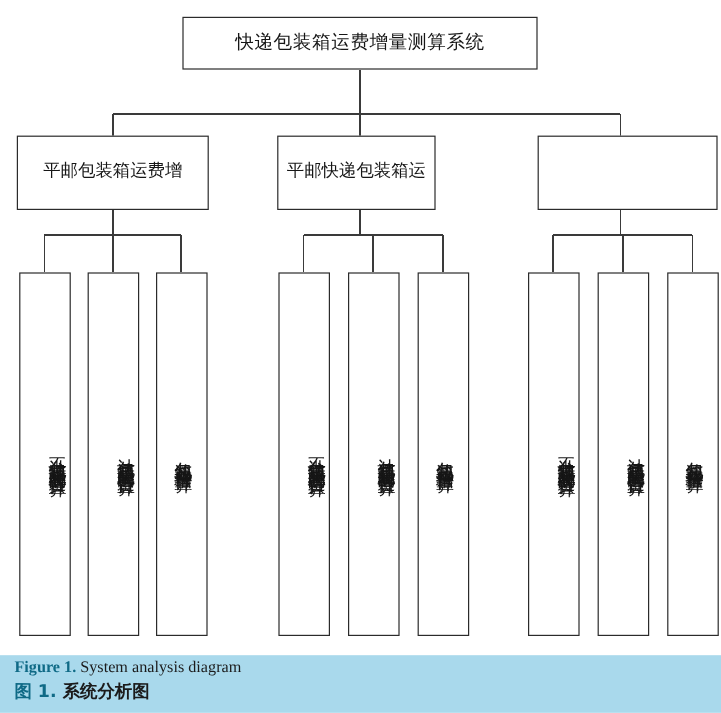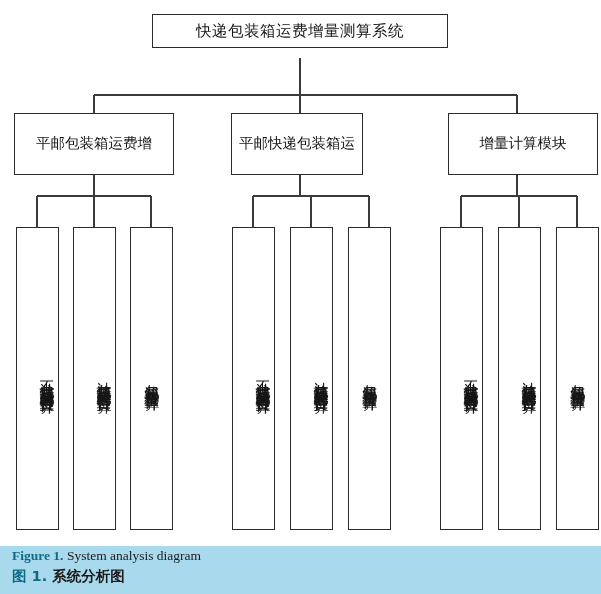--- a/index.html
+++ b/index.html
@@ -42,21 +42,21 @@
     align-items: center;
     justify-content: center;
     text-align: center;
     color: #161616;
   }
 
   .root-box {
     left: 152px;
     top: 14px;
     width: 296px;
-    height: 34px;
+    height: 44px;
     font-size: 15.5px;
     line-height: 1.25;
     letter-spacing: 0.5px;
   }
 
   .mod-box {
     top: 113px;
     height: 62px;
     font-size: 14.5px;
     line-height: 1.45;
@@ -168,21 +168,20 @@
   </div>
 
   <div class="box mod-box mod-2">
     <span>
       <span class="mtext">平邮快递包装箱运</span>
     </span>
   </div>
 
   <div class="box mod-box mod-3">
     <span>
-      <span class="mtext">增量计算模块</span>
     </span>
   </div>
 
   <div class="box leaf-box" style="left:16px;">
     <span class="leaf-text">不计包装箱重量时的运费计算</span>
   </div>
   <div class="box leaf-box" style="left:73px;">
     <span class="leaf-text">计包装箱重量时的运费计算</span>
   </div>
   <div class="box leaf-box center-text" style="left:130px;">

